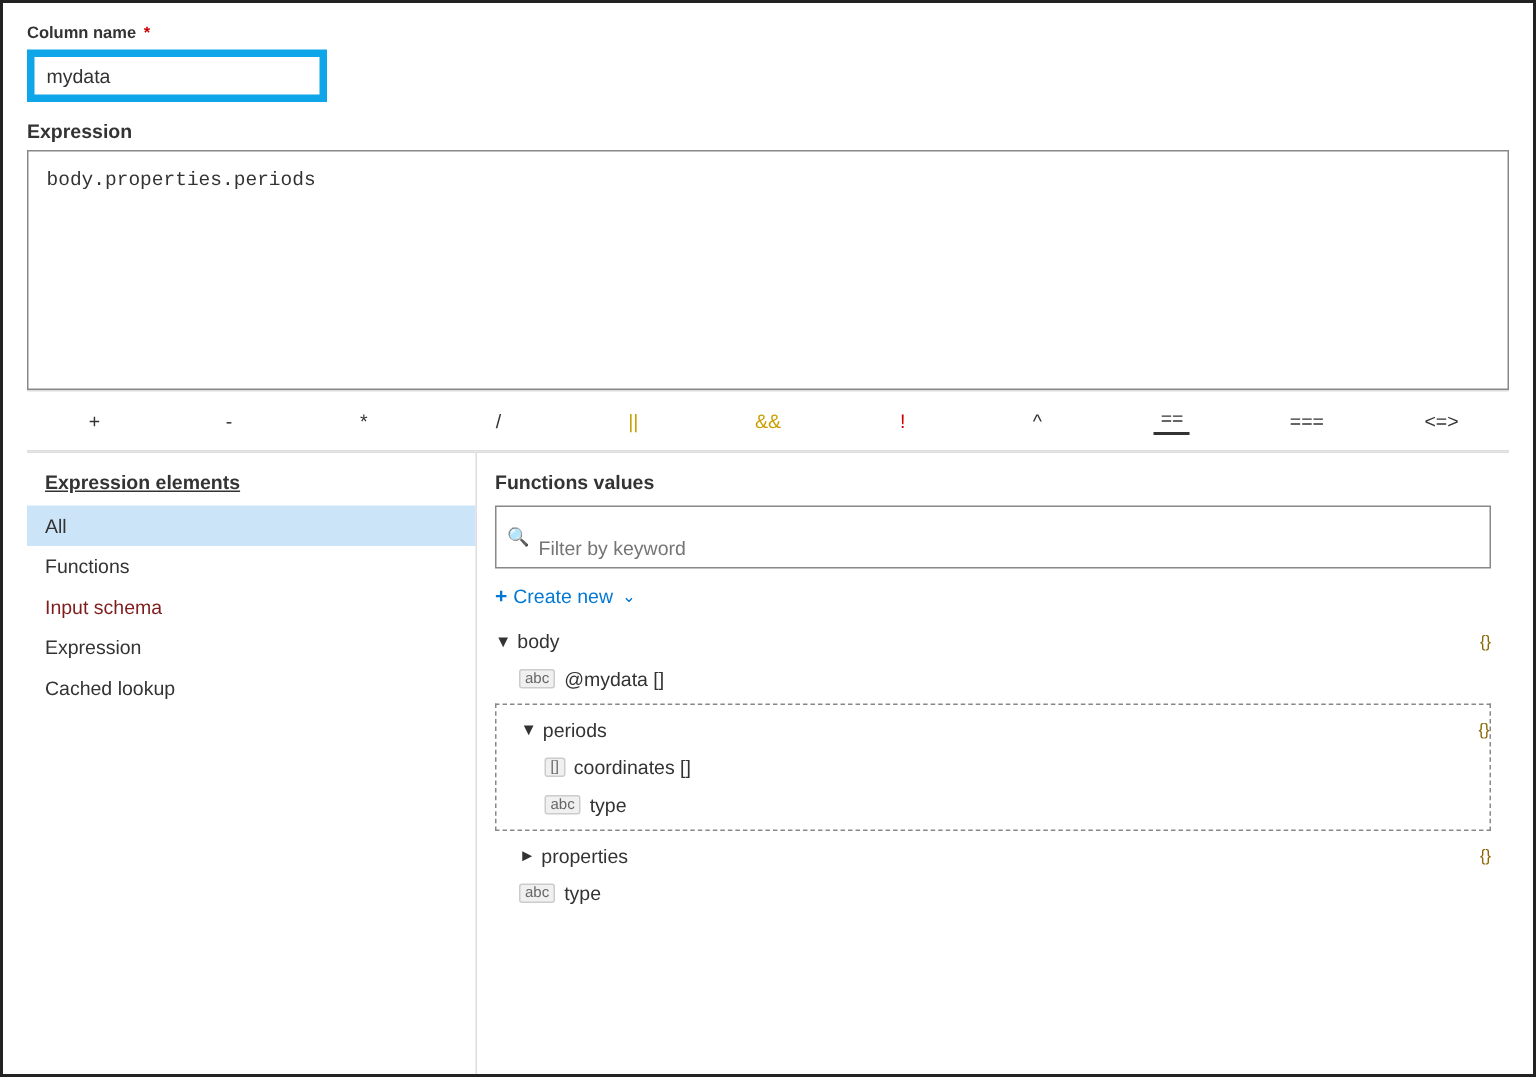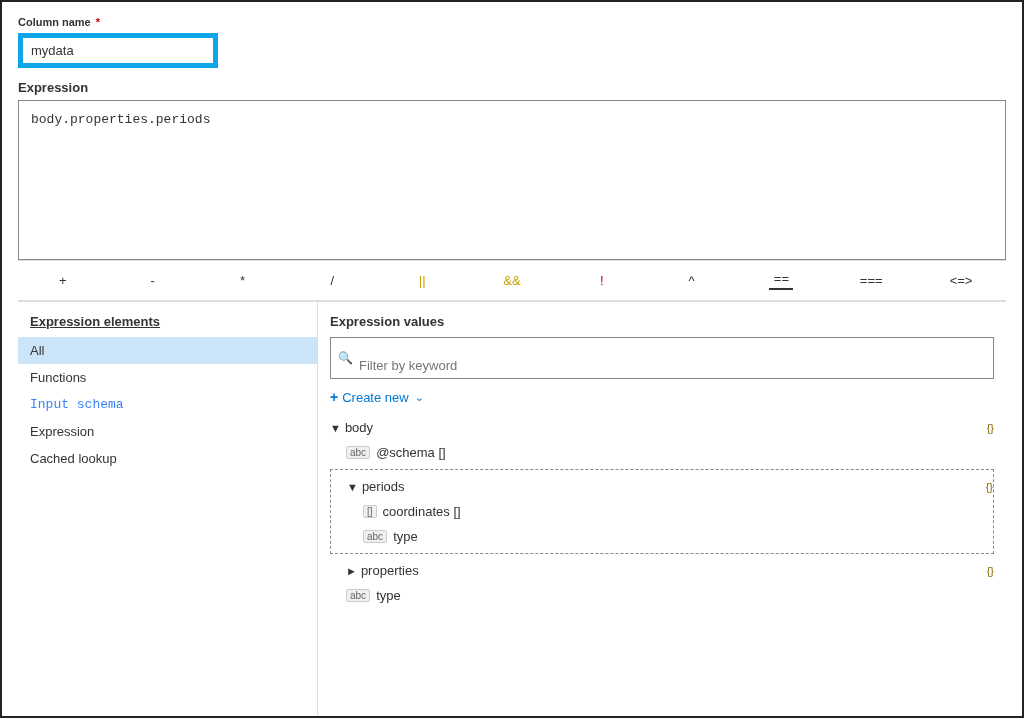--- a/index.html
+++ b/index.html
@@ -110,22 +110,21 @@
       padding: 6px 12px;
       cursor: pointer;
       font-size: 13px;
       color: #333;
     }
     .element-item.active {
       background: #cce4f7;
       color: #333;
     }
     .element-item.red-text {
-      color: #3b82f6;
-      font-family: Liberation Mono, monospace;
+      color: #7f1d1d;
     }
     .expression-values {
       flex: 1;
       padding: 12px;
       overflow-y: auto;
     }
     .expression-values-title {
       font-size: 13px;
       font-weight: 600;
       color: #333;
@@ -266,42 +265,42 @@
     <div class="expression-elements">
       <div class="expression-elements-title">Expression elements</div>
       <div class="element-item active">All</div>
       <div class="element-item">Functions</div>
       <div class="element-item red-text">Input schema</div>
       <div class="element-item">Expression</div>
       <div class="element-item">Cached lookup</div>
     </div>
 
     <div class="expression-values">
-      <div class="expression-values-title">Expression values</div>
+      <div class="expression-values-title">Functions values</div>
 
       <div class="filter-input-container">
         <span class="search-icon">🔍</span>
         <input class="filter-input" type="text" placeholder="Filter by keyword" style="">
       </div>
 
       <button class="create-new-btn">
         <span class="plus-icon">+</span>
         <span>Create new</span>
         <span class="chevron-icon">⌄</span>
       </button>
 
       <div class="tree-item">
         <span class="toggle-icon">▼</span>
         <span class="item-label">body</span>
         <span class="curly-badge">{}</span>
       </div>
 
       <div class="tree-item tree-indent-1">
         <span class="abc-badge">abc</span>
-        <span class="item-label">@schema []</span>
+        <span class="item-label">@mydata []</span>
       </div>
 
       <div class="geometry-box">
         <div class="tree-item tree-indent-1">
           <span class="toggle-icon">▼</span>
           <span class="item-label">periods</span>
           <span class="curly-badge">{}</span>
         </div>
 
         <div class="tree-item tree-indent-2">

